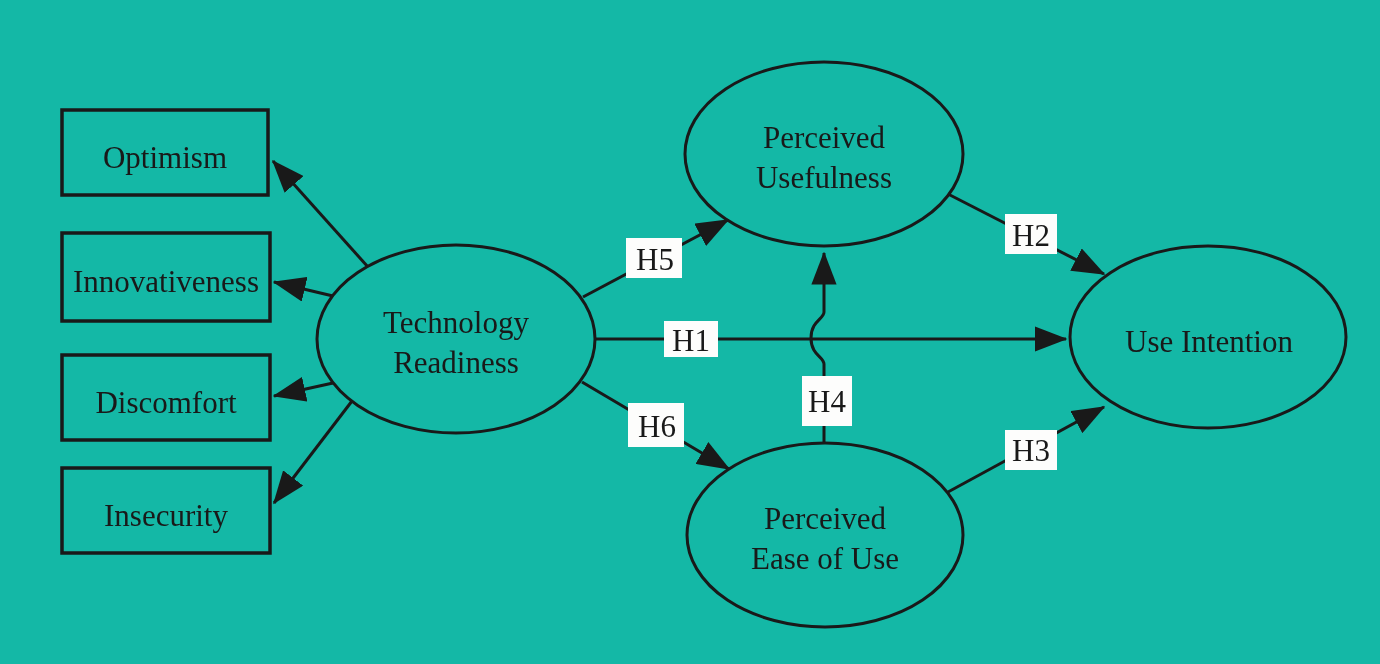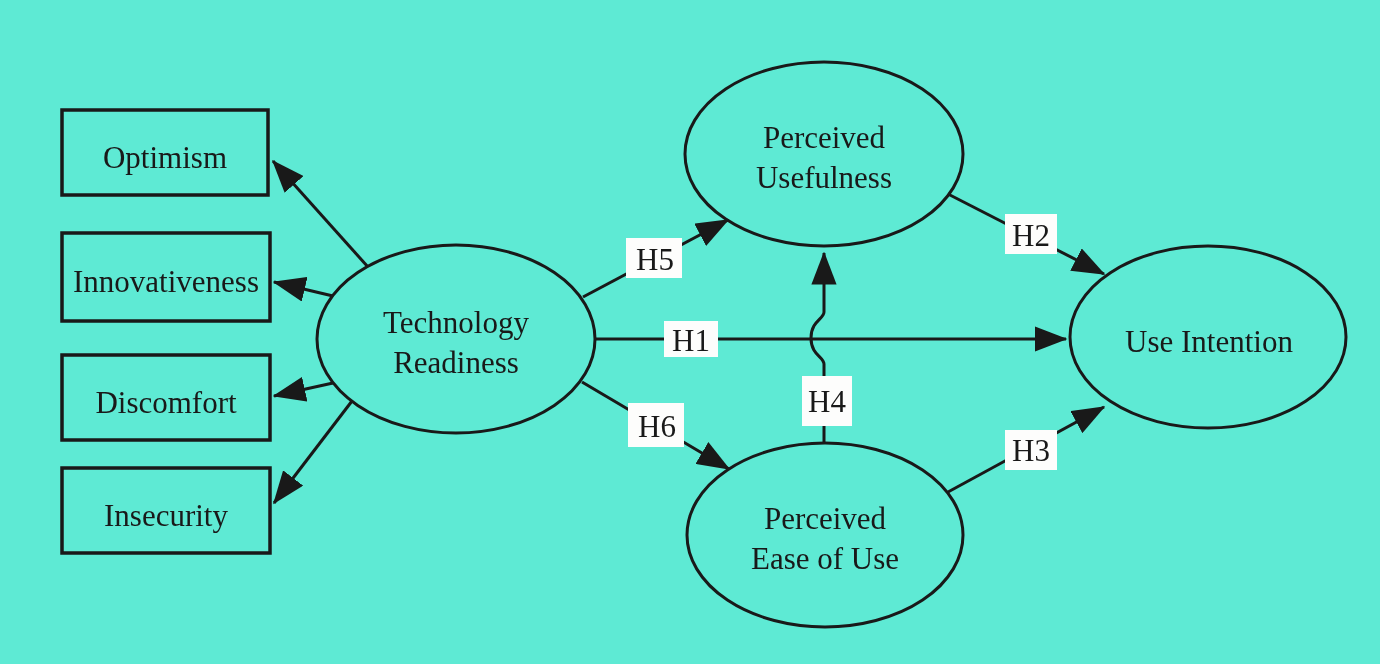--- a/index.html
+++ b/index.html
@@ -4,21 +4,21 @@
 <style>
   html, body {
     margin: 0;
     padding: 0;
     background: #fdfdfc;
   }
   .stage {
     position: relative;
     width: 1380px;
     height: 664px;
-    background: #5eead4;
+    background: #14b8a6;
     overflow: hidden;
   }
   svg {
     display: block;
     position: absolute;
     top: 0;
     left: 0;
   }
   text {
     font-family: "Liberation Serif", "DejaVu Serif", serif;

